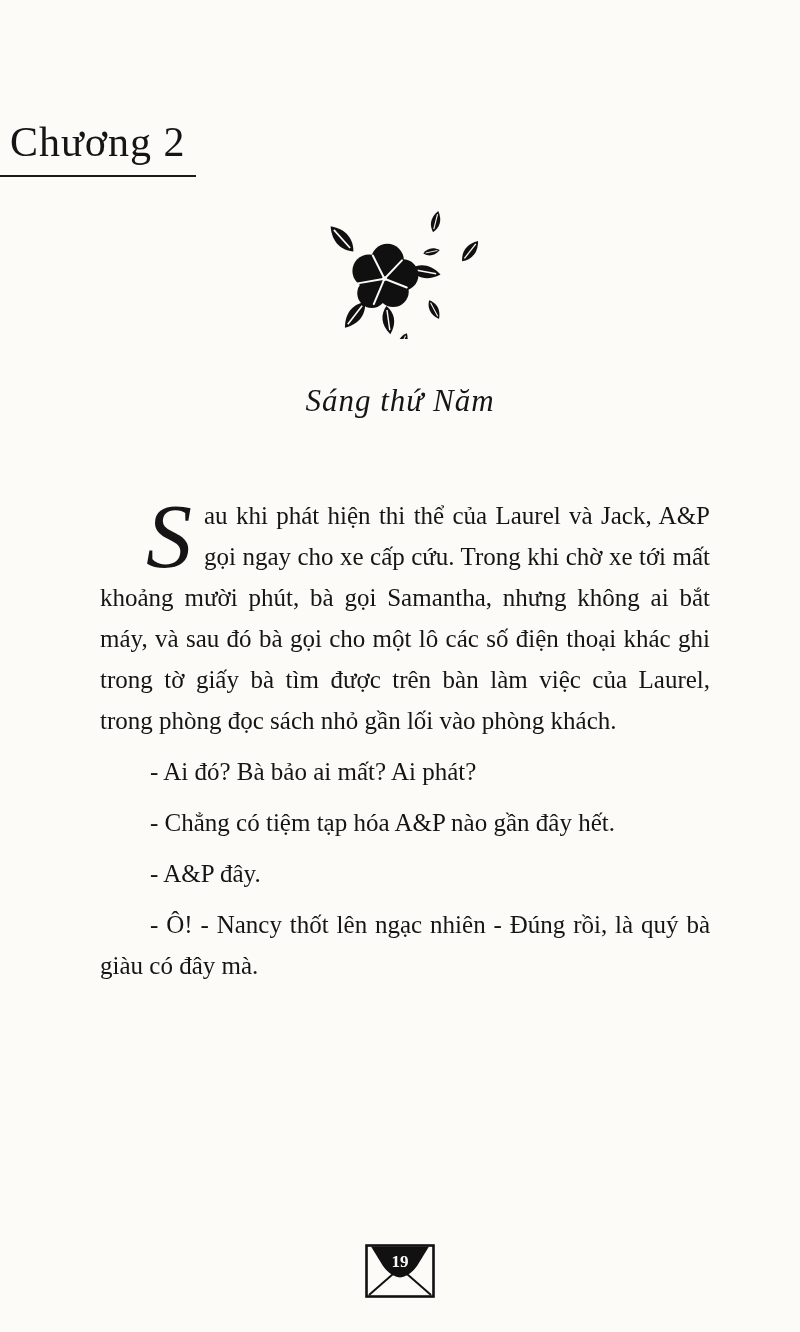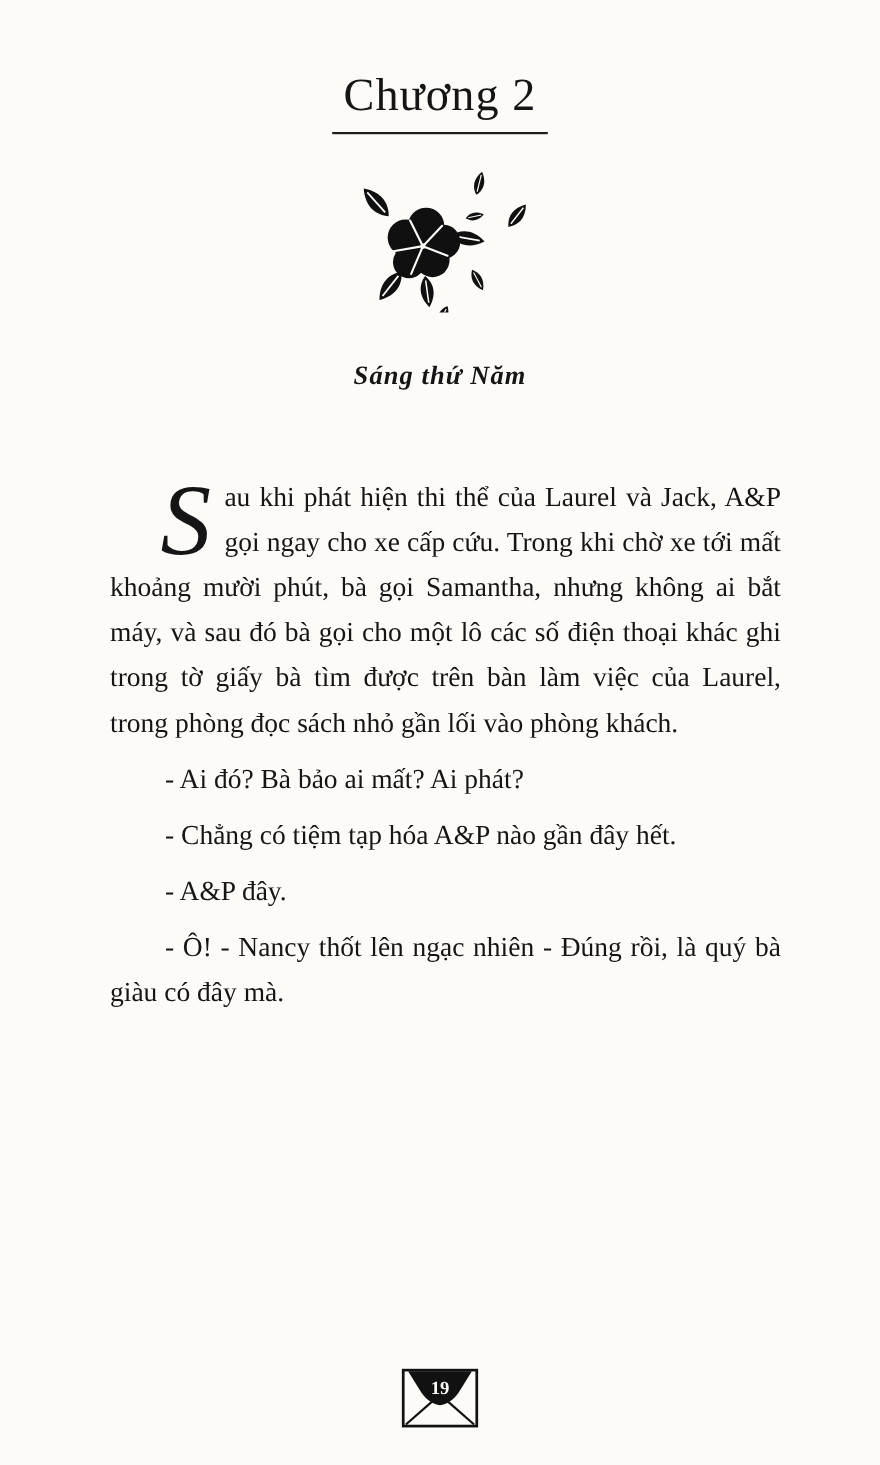--- a/index.html
+++ b/index.html
@@ -8,42 +8,42 @@
     position: relative;
     width: 800px;
     height: 1332px;
     margin: 0 auto;
     background: #fcfbf8;
     color: #151515;
     font-family: "Liberation Serif", serif;
     overflow: hidden;
   }
   .chapter-title {
-    margin-top: 63px;
-    text-align: center;
+    margin-top: 118px;
+    text-align: left;
   }
   .chapter-title span {
     display: inline-block;
     font-size: 42px;
     font-weight: normal;
     letter-spacing: 1px;
     padding: 0 10px 9px 10px;
     border-bottom: 2.5px solid #1b1b1b;
   }
   .ornament {
     margin-top: 26px;
     text-align: center;
   }
   .ornament svg { display: inline-block; }
   .section-heading {
     margin-top: 40px;
     text-align: center;
     font-style: italic;
-    font-weight: bold;
-    font-size: 24px;
+    font-weight: normal;
+    font-size: 31px;
     letter-spacing: 1px;
   }
   .body-text {
     margin: 76px 90px 0 100px;
     font-size: 25px;
     line-height: 41px;
     text-align: justify;
   }
   .body-text p { margin-bottom: 10px; }
   .body-text p.indent { text-indent: 50px; }

